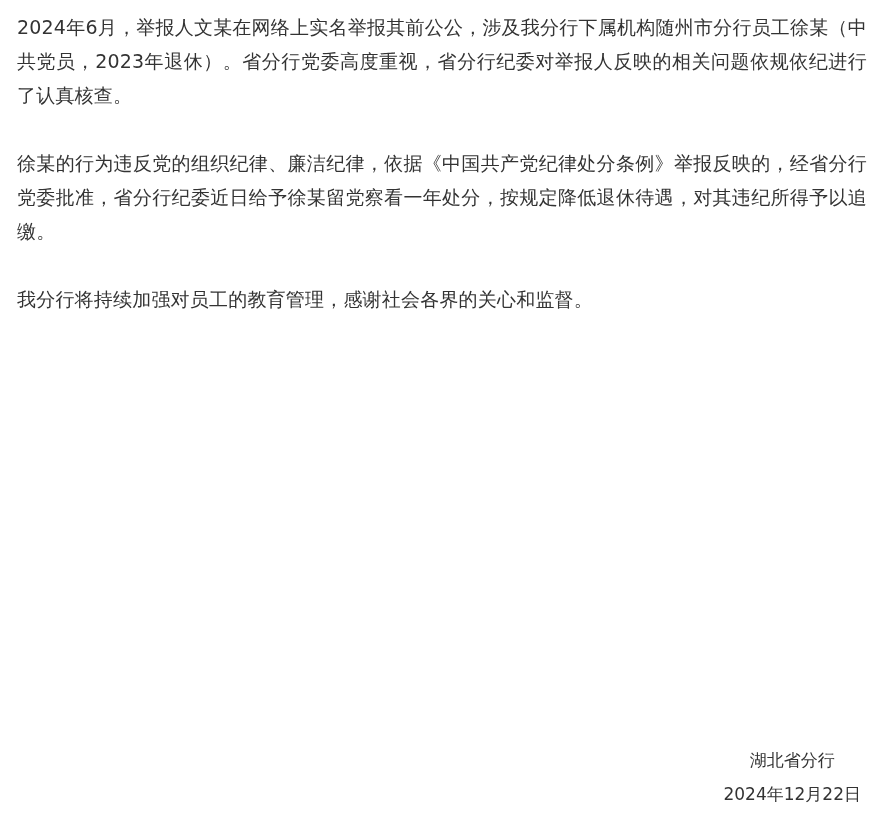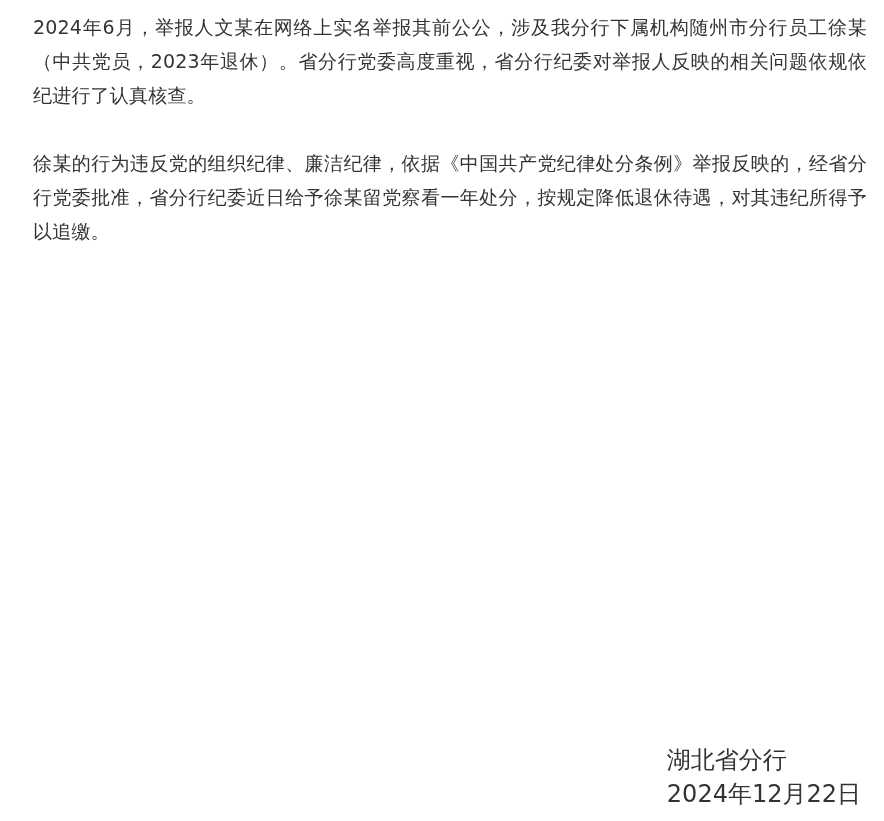--- a/index.html
+++ b/index.html
@@ -16,38 +16,39 @@
   }
   .doc {
     position: relative;
     width: 850px;
     padding: 10px 0 0 17px;
     font-size: 19px;
     line-height: 34px;
     letter-spacing: 0.2px;
   }
   .para {
-    margin: 0 0 34px 16px;
+    margin: 0 0 34px 0;
     text-align: justify;
   }
   .signature {
     position: absolute;
     right: 23px;
     top: 743px;
-    text-align: left;
-    font-size: 24px;
+    text-align: center;
+    font-size: 17px;
     line-height: 34px;
     color: #333333;
   }
   .signature div { white-space: nowrap; }
 </style>
 </head>
 <body>
 
 <div class="doc">
   <p class="para">2024年6月，举报人文某在网络上实名举报其前公公，涉及我分行下属机构随州市分行员工徐某（中共党员，2023年退休）。省分行党委高度重视，省分行纪委对举报人反映的相关问题依规依纪进行了认真核查。</p>
   <p class="para">徐某的行为违反党的组织纪律、廉洁纪律，依据《中国共产党纪律处分条例》举报反映的，经省分行党委批准，省分行纪委近日给予徐某留党察看一年处分，按规定降低退休待遇，对其违纪所得予以追缴。</p>
+  <p class="para">我分行将持续加强对员工的教育管理，感谢社会各界的关心和监督。</p>
 </div>
 
 <div class="signature">
   <div>湖北省分行</div>
   <div>2024年12月22日</div>
 </div>
 
 </body></html>

